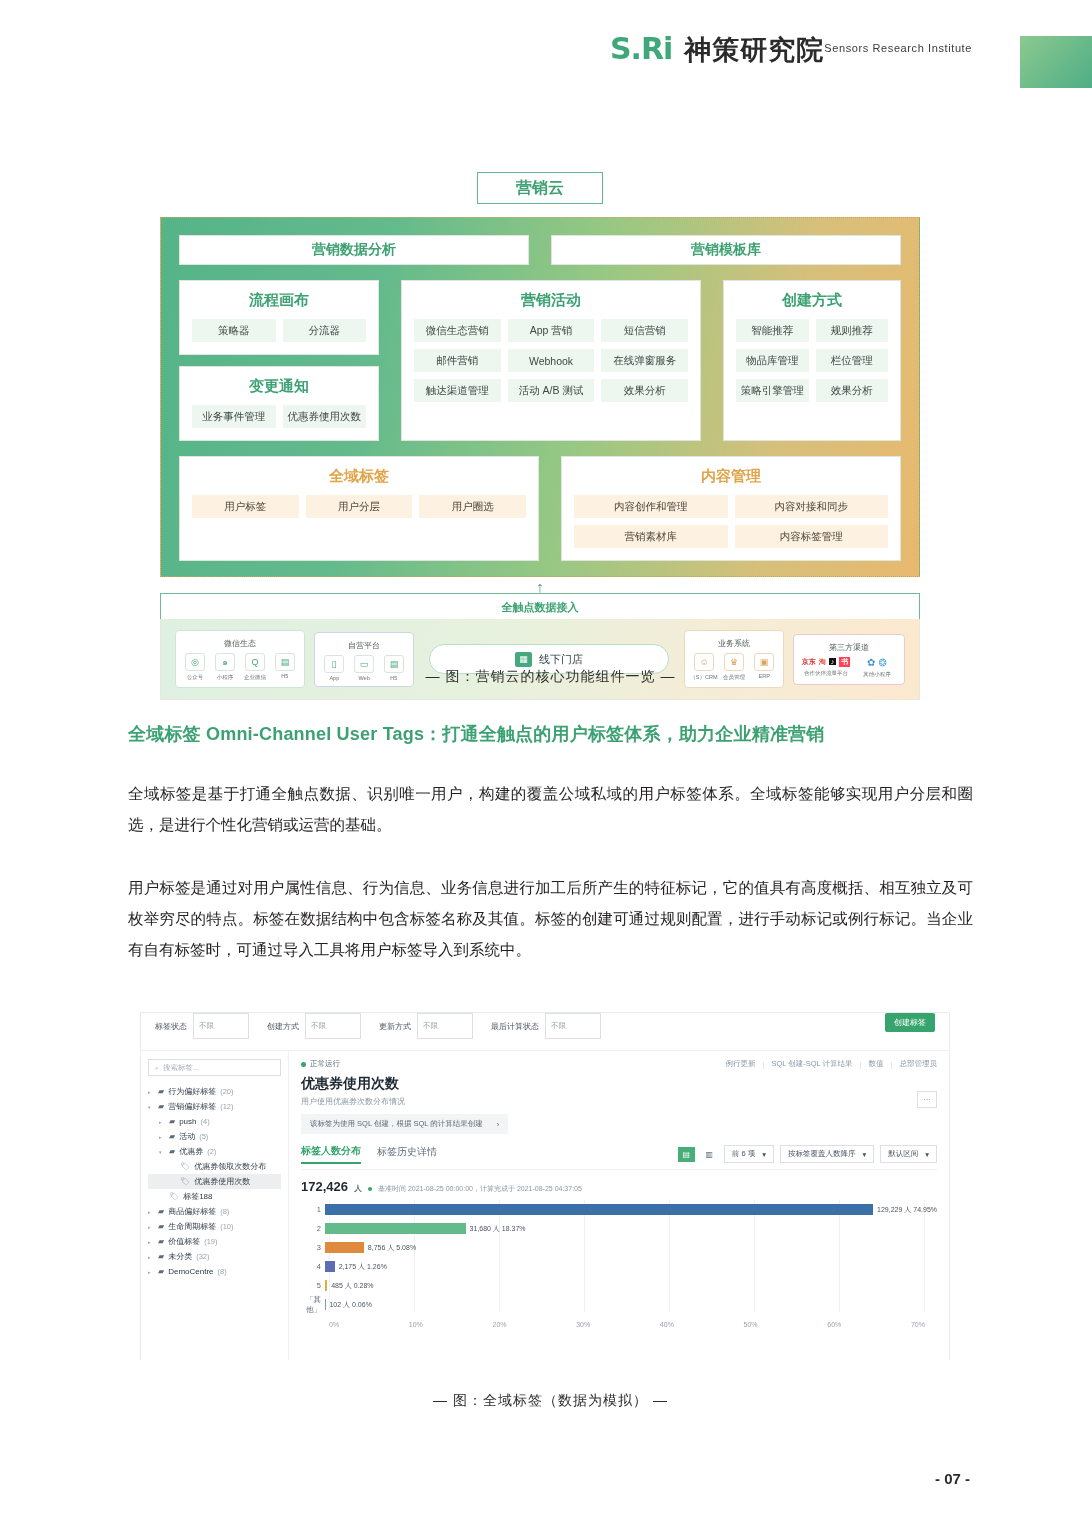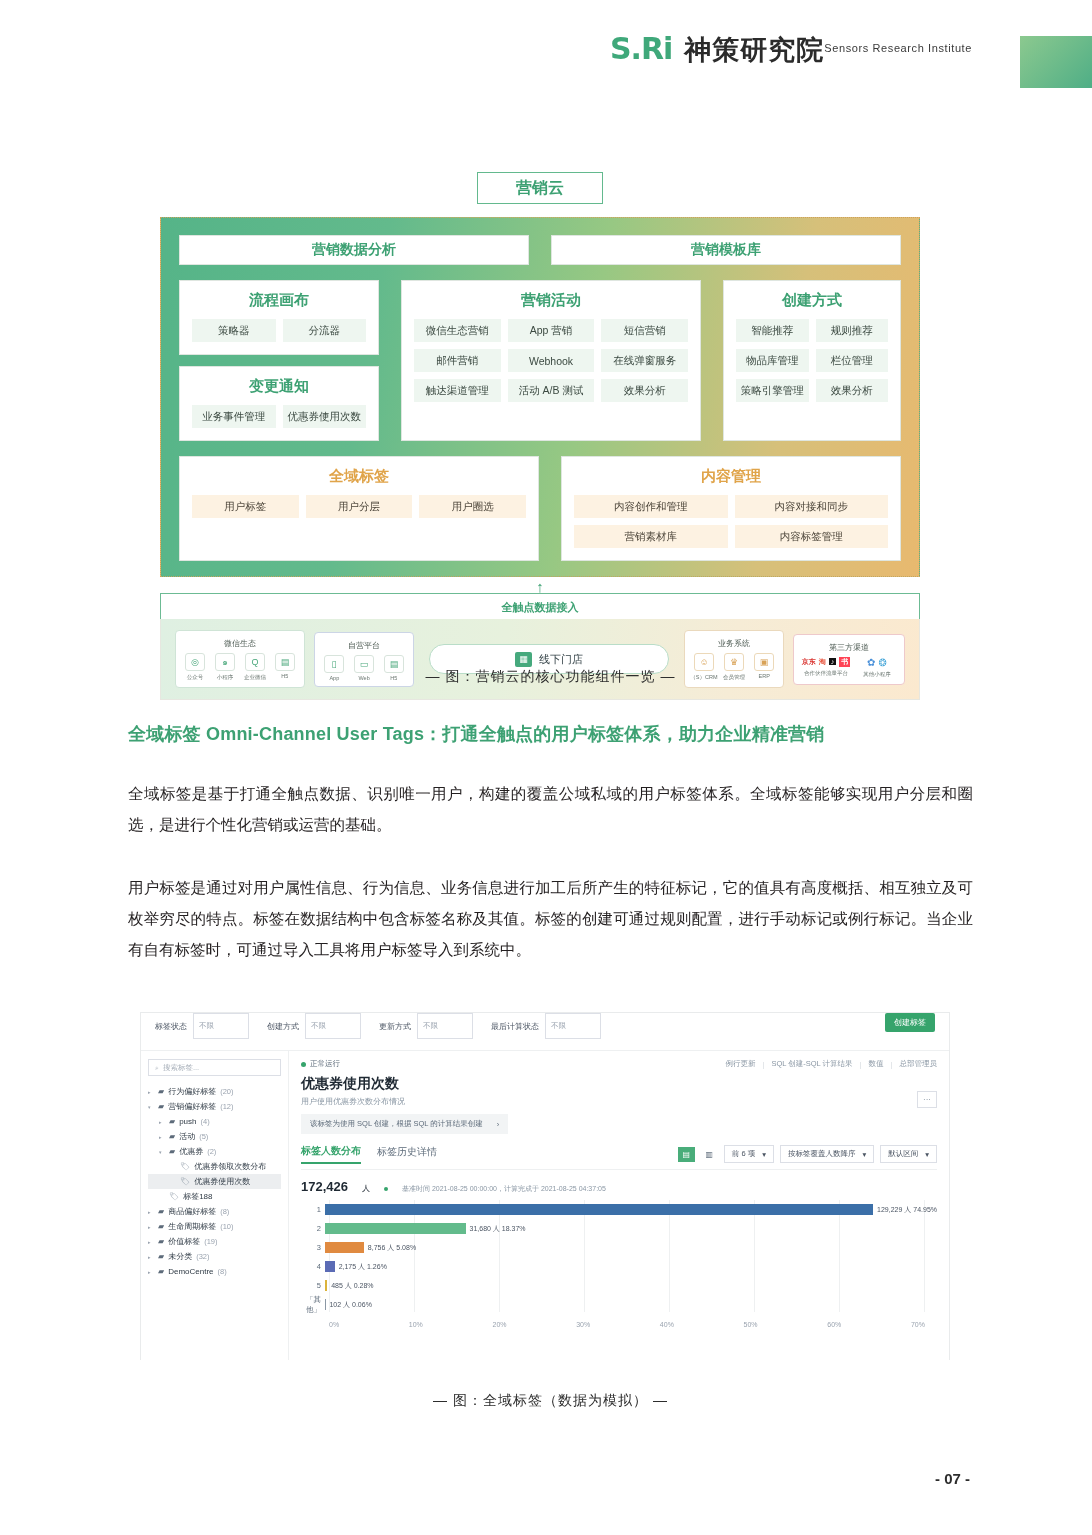--- a/index.html
+++ b/index.html
@@ -130,21 +130,21 @@
   .sql-note { margin-top: 7px; display: inline-flex; align-items: center; gap: 14px; background: #f2f4f5; font-size: 7.5px; color: #5d6b7a; padding: 5px 9px; }
   .more-btn { position: absolute; right: 12px; top: 40px; width: 20px; height: 17px; border: 1px solid #dcdfe6; display: flex; align-items: center; justify-content: center; font-size: 8px; color: #8a97a4; }
   .tabs { display: flex; gap: 16px; border-bottom: 1px solid #eef0f1; margin-top: 10px; align-items: center; padding-bottom: 5px; }
   .tab { font-size: 10px; color: #5d6b7a; padding-bottom: 4px; }
   .tab.active { color: #36a46c; font-weight: bold; border-bottom: 2px solid #36a46c; }
   .tab-tools { margin-left: auto; display: flex; gap: 6px; align-items: center; }
   .icon-btn { width: 17px; height: 15px; display: flex; align-items: center; justify-content: center; font-size: 8px; }
   .icon-btn.green { background: #49ad7a; color: #fff; }
   .icon-btn.plain { color: #5d6b7a; }
   .sel-btn { border: 1px solid #dcdfe6; font-size: 7.5px; color: #4b5563; padding: 3px 7px; display: flex; gap: 7px; align-items: center; }
-  .stat-line { display: flex; align-items: baseline; gap: 14px; margin-top: 9px; }
+  .stat-line { display: flex; align-items: baseline; gap: 6px; margin-top: 9px; }
   .stat-num { font-size: 13px; font-weight: bold; color: #1f2933; }
   .stat-unit { font-size: 8px; color: #1f2933; }
   .stat-dot { width: 4px; height: 4px; border-radius: 50%; background: #36a46c; }
   .stat-meta { font-size: 7px; color: #8a97a4; }
 
   .chart { margin-top: 6px; position: relative; height: 128px; }
   .gridlines { position: absolute; left: 28px; right: 12px; top: 0; bottom: 16px; display: flex; justify-content: space-between; }
   .gl { width: 1px; background: #eef0f1; }
   .bar-row { display: flex; align-items: center; height: 19px; position: relative; z-index: 2; }
   .bar-label { width: 24px; text-align: right; font-size: 7.5px; color: #5d6b7a; padding-right: 4px; }

